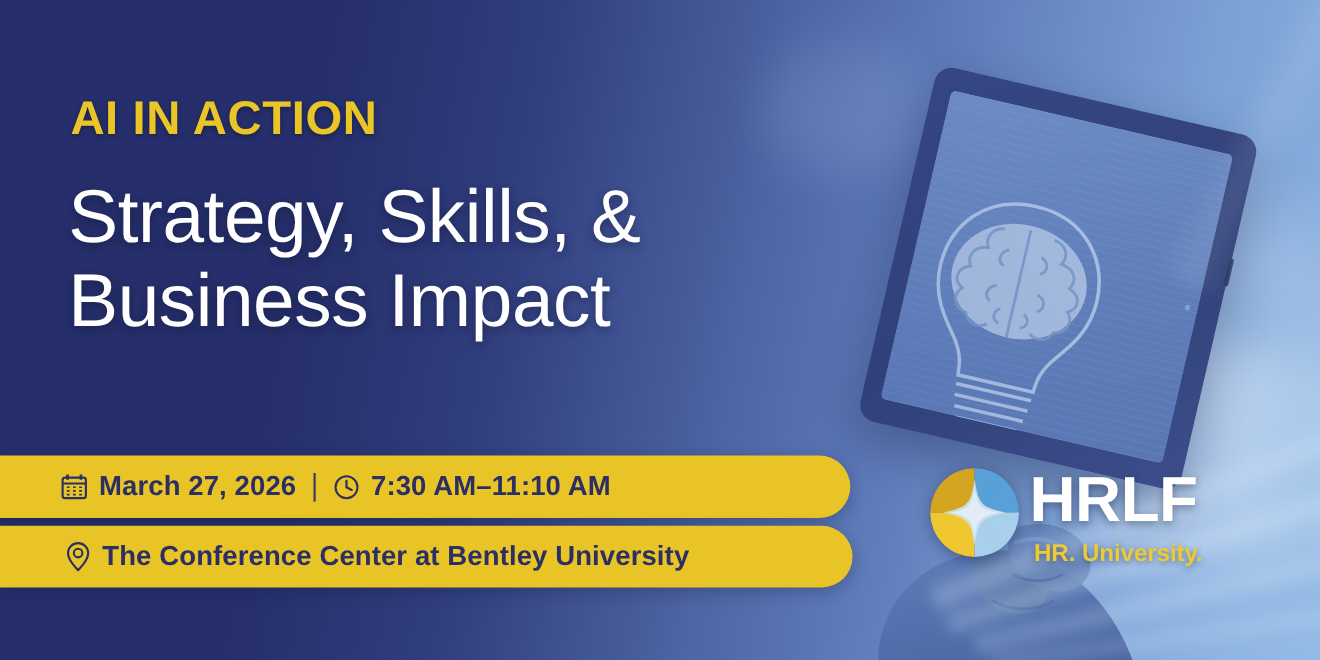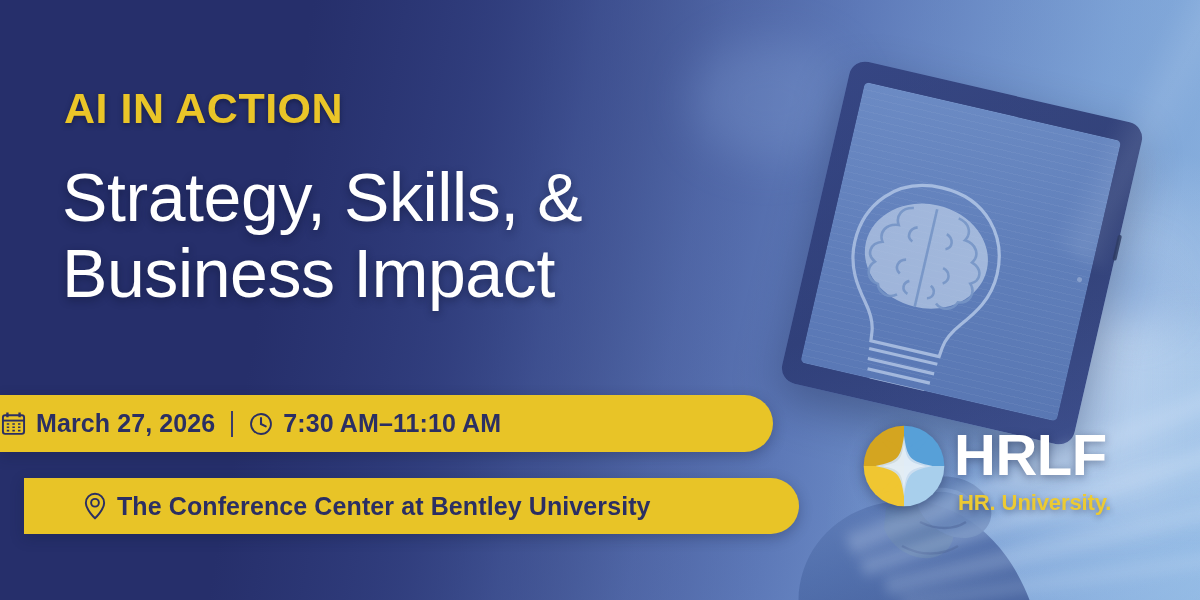--- a/index.html
+++ b/index.html
@@ -127,40 +127,40 @@
   }
 
   
   .pill {
     position:absolute; left:0;
     background:#e8c427;
     border-radius:0 30px 30px 0;
     display:flex; align-items:center;
     box-shadow:0 4px 14px rgba(18,25,60,.30);
   }
-  .pill-date { top:395px; width:773px; height:57px; }
-  .pill-loc  { top:478px; width:775px; height:56px; padding-left:58px;margin-left:24px; }
+  .pill-date { top:414px; width:773px; height:57px; padding-left:54px; }
+  .pill-loc  { top:478px; width:775px; height:56px; padding-left:58px; }
 
   .pill-txt {
     font-size:25px; font-weight:bold;
     color:#2b2f63; letter-spacing:.1px;
     white-space:nowrap;
   }
   .pill-ico { display:flex; align-items:center; flex:0 0 auto; }
   .pill-ico svg { display:block; }
   .divider {
     margin:0 15px 0 16px;
     width:2px; height:26px;
     background:#3a3b6a; flex:0 0 auto;
   }
   .gap-sm { width:9px; flex:0 0 auto; }
 
   
   .logo {
-    position:absolute; left:862px; top:424px;
+    position:absolute; left:844px; top:424px;
     width:256px; height:104px;text-align:center;
   }
   .logo-mark {
     position:absolute; left:0; top:0;
     width:84px; height:84px;
   }
   .logo-mark svg { width:100%; height:100%; display:block;
     filter:drop-shadow(0 3px 7px rgba(12,20,52,.40)); }
   .logo-word {
     position:absolute; left:92px; top:2px;

